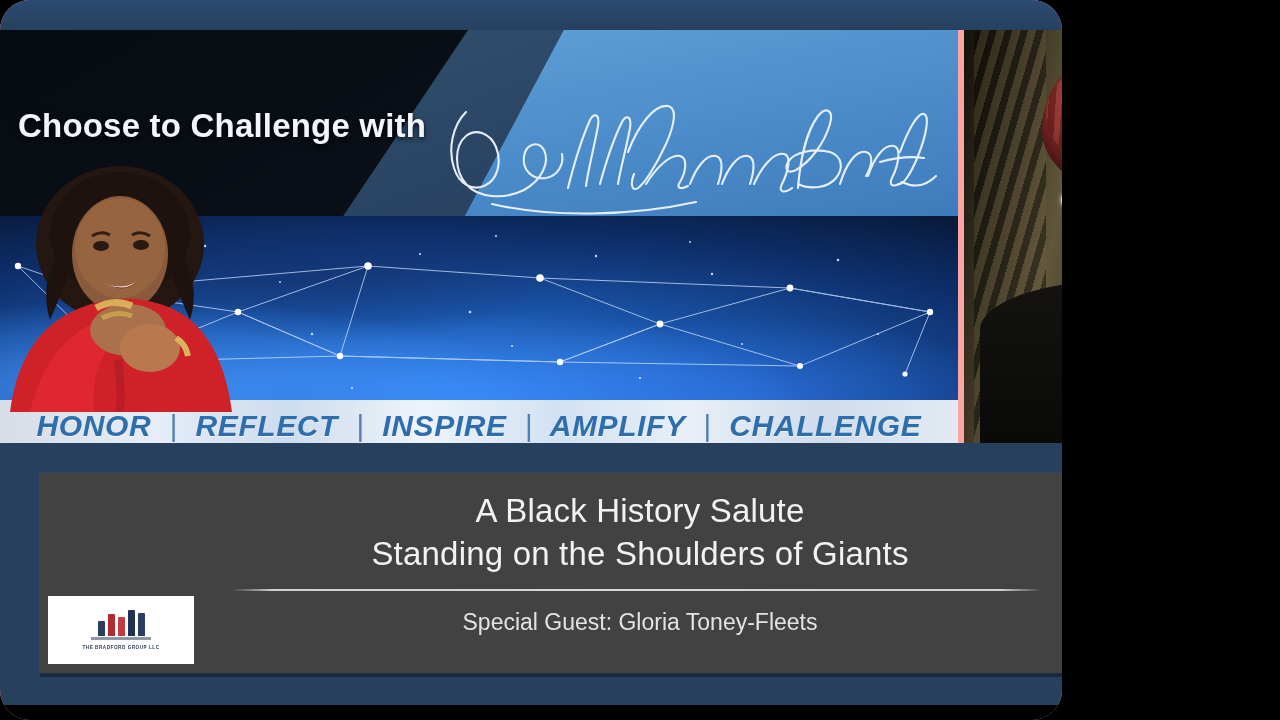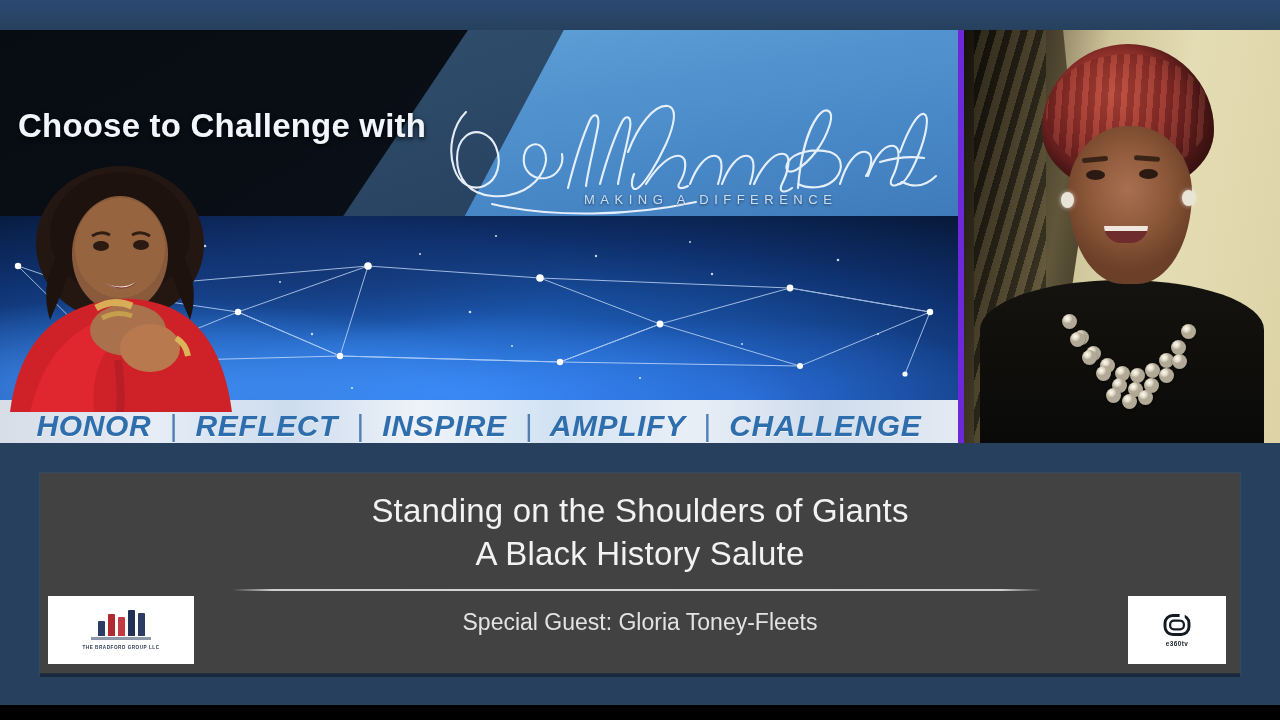--- a/index.html
+++ b/index.html
@@ -1,18 +1,18 @@
 <!DOCTYPE html>
 <html><head>
 <meta charset="utf-8">
 <style>
   html,body{margin:0;padding:0;background:#000;}
   body{width:1280px;height:720px;overflow:hidden;font-family:"Liberation Sans",sans-serif;}
 
-  #stage{position:relative;width:1280px;height:720px;background:#6d28d9;overflow:hidden;}
+  #stage{position:relative;width:1062px;height:720px;background:#fca5a5;overflow:hidden;border-radius:30px;}
 
   
   .frame-top{position:absolute;left:0;top:0;width:1280px;height:30px;background:linear-gradient(180deg,#2b4a72 0%,#27405e 100%);}
   .frame-left{position:absolute;left:0;top:443px;width:1280px;height:262px;background:#27405e;}
   .frame-bottom{position:absolute;left:0;top:705px;width:1280px;height:15px;background:#000;}
 
   
   .panel-left{position:absolute;left:0;top:30px;width:958px;height:413px;overflow:hidden;background:#06080d;}
 
   
@@ -143,21 +143,20 @@
             <path d="M322 92 C330 74 342 60 352 62 C360 64 356 80 350 92 C346 100 352 102 360 96"></path>
             <path d="M366 96 C368 70 374 40 386 24 C394 14 402 18 398 32 C392 52 378 70 364 78 C356 82 352 78 356 70 C362 60 382 56 398 60 C410 64 412 76 404 86 C396 96 378 98 366 92"></path>
             <path d="M408 92 C414 72 424 58 434 60 C442 62 440 74 434 84"></path>
             <path d="M436 84 C442 66 452 52 462 54 C470 56 466 74 460 86 C456 94 462 96 470 90"></path>
             <path d="M468 60 C476 38 486 20 492 22 C498 24 494 44 486 64 C478 84 470 94 466 92"></path>
             <path d="M448 70 C462 66 478 64 492 66"></path>
             <path d="M470 90 C482 96 494 94 504 84"></path>
             <path d="M60 112 C120 126 200 124 264 110"></path>
           </g>
         </svg>
-        <div class="sig-sub">MAKING A DIFFERENCE</div>
       </div>
     </div>
 
     <div class="space">
       <div class="nebula"></div>
       <svg width="958" height="184">
         <g stroke="#cfe3ff" stroke-width="1" opacity="0.75" fill="none">
           <path d="M18 50 L88 74 L238 96 L340 140 L560 146 L660 108 L790 72 L930 96"></path>
           <path d="M88 74 L368 50 L540 62 L790 72"></path>
           <path d="M368 50 L340 140 L115 146 L18 50"></path>
@@ -278,22 +277,22 @@
       <span style="left:99px;top:60px"></span>
         <span style="left:112px;top:46px"></span>
       <span style="left:46px;top:80px"></span>
         <span style="left:62px;top:86px"></span>
       <span style="left:78px;top:82px"></span>
     </div>
   </div>
 
   <div class="card">
     <div class="card-title">
+      <div>A Black History Salute</div>
       <div>Standing on the Shoulders of Giants</div>
-      <div>A Black History Salute</div>
     </div>
 
     <div class="card-rule"></div>
 
     <div class="card-guest">Special Guest: Gloria Toney-Fleets</div>
 
     <div class="logo-box logo-left">
       <div class="bg-bars">
         <i style="height:15px;background:#2b3d63"></i>
         <i style="height:22px;background:#b02a32"></i>

